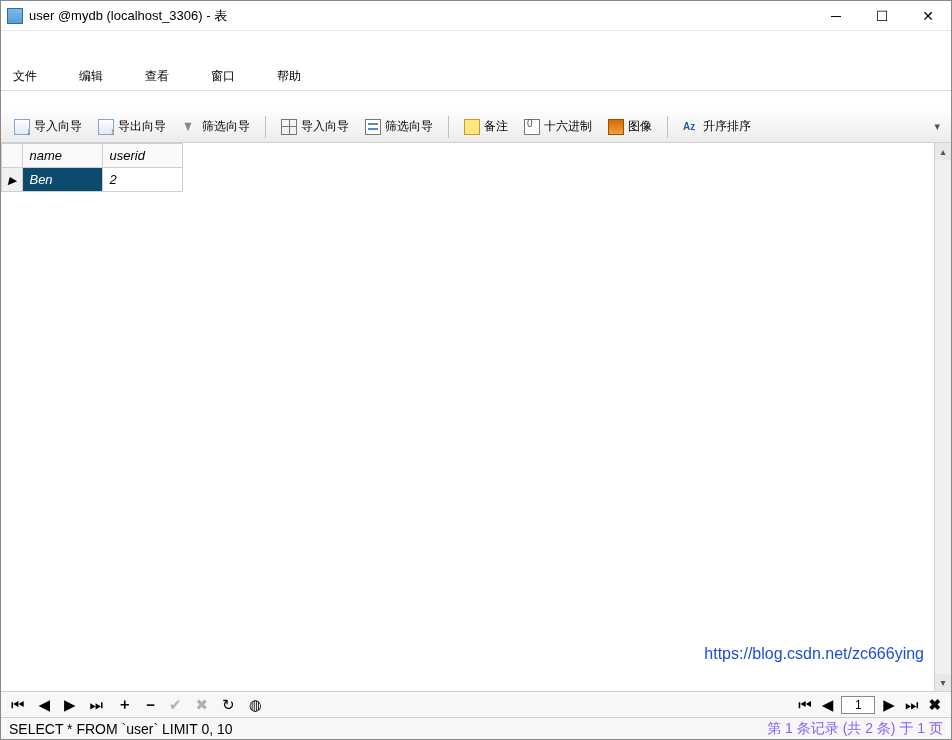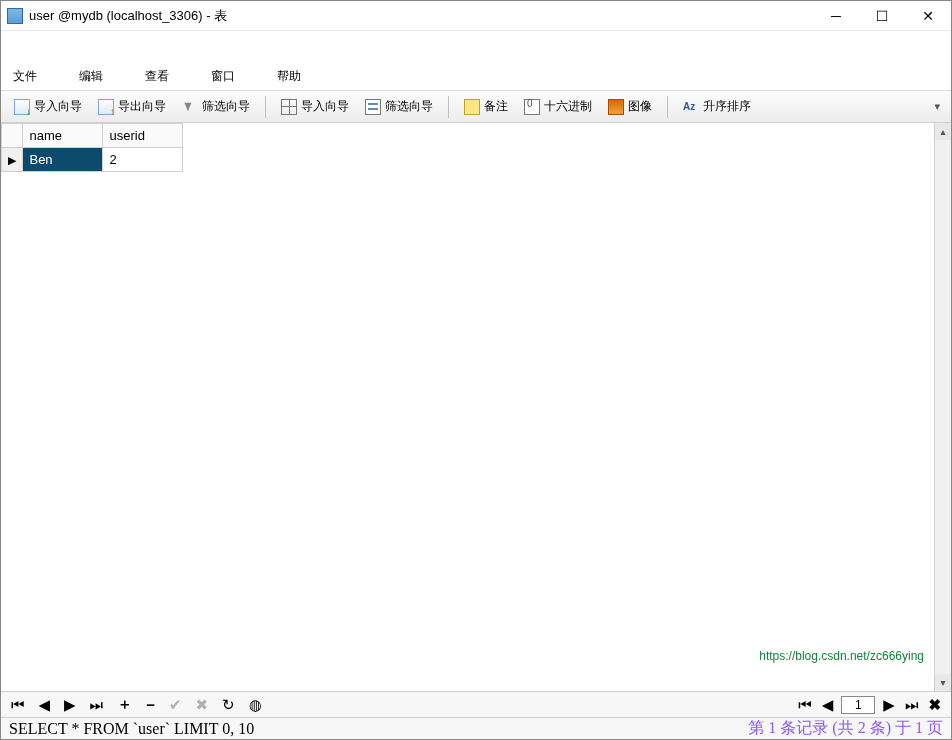--- a/index.html
+++ b/index.html
@@ -50,20 +50,21 @@
   }
   .menu-item { padding: 4px 6px; cursor: default; }
   .toolbar {
     height: 32px;
     display: flex;
     align-items: center;
     padding: 2px 6px;
     gap: 2px;
     background: linear-gradient(#fdfdfd,#ececec);
     border-bottom: 1px solid #d0d0d0;
+    margin-top: 20px;
   }
   .tb-btn {
     display: inline-flex; align-items:center;
     padding: 3px 6px;
     gap: 4px;
     cursor: default;
     border: 1px solid transparent;
   }
   .tb-sep { width:1px; height:22px; background:#c0c0c0; margin: 0 6px; }
   .tb-icon {
@@ -95,20 +96,21 @@
   }
   .grid-area {
     flex:1;
     overflow:auto;
     background:#fff;
     position:relative;
   }
   table.data {
     border-collapse: collapse;
     font-size: 13px;
+    font-style: italic;
   }
   table.data th, table.data td {
     border: 1px solid #d0d0d0;
     text-align: left;
     padding: 4px 6px;
     font-weight: normal;
     height: 22px;
   }
   table.data th {
     background:#fafafa;
@@ -157,30 +159,29 @@
     text-align:center;
   }
   .stop-x { color:#c00; font-weight:bold; }
   .status-bar {
     height: 22px;
     display:flex;
     align-items:center;
     padding: 0 8px;
     border-top:1px solid #d0d0d0;
     background:#f7f7f7;
-    font-size:16px;
-    font-family:Liberation Serif, serif;
+    font-size:14px;
   }
   .status-left{flex:0 0 auto;}
   .status-right{margin-left:auto; color:#8b5cf6;}
   .watermark{
     position:absolute;
     right:10px; bottom:28px;
-    color:#15803d;
-    font-size:12px;
+    color:#1d4ed8;
+    font-size:16px;
     pointer-events:none;
   }
 </style>
 </head>
 <body>
 
 <div class="title-bar">
   <span class="title-icon"></span>
   <span class="title-text">user @mydb (localhost_3306) - 表</span>
   <div class="win-controls">

